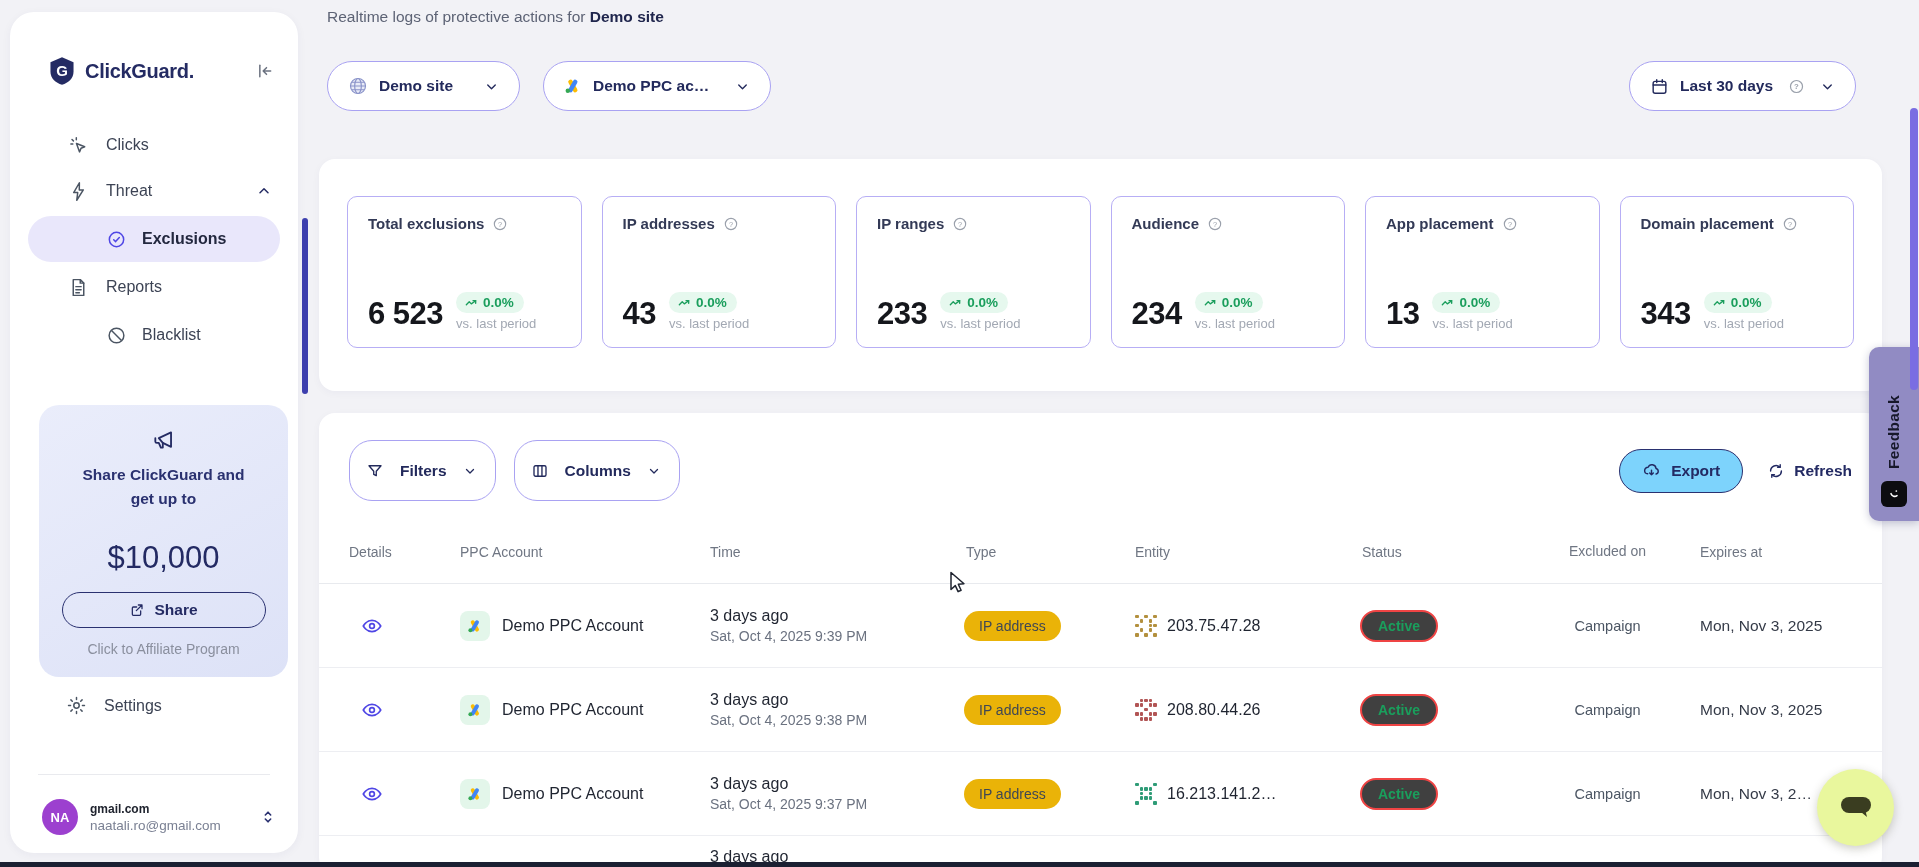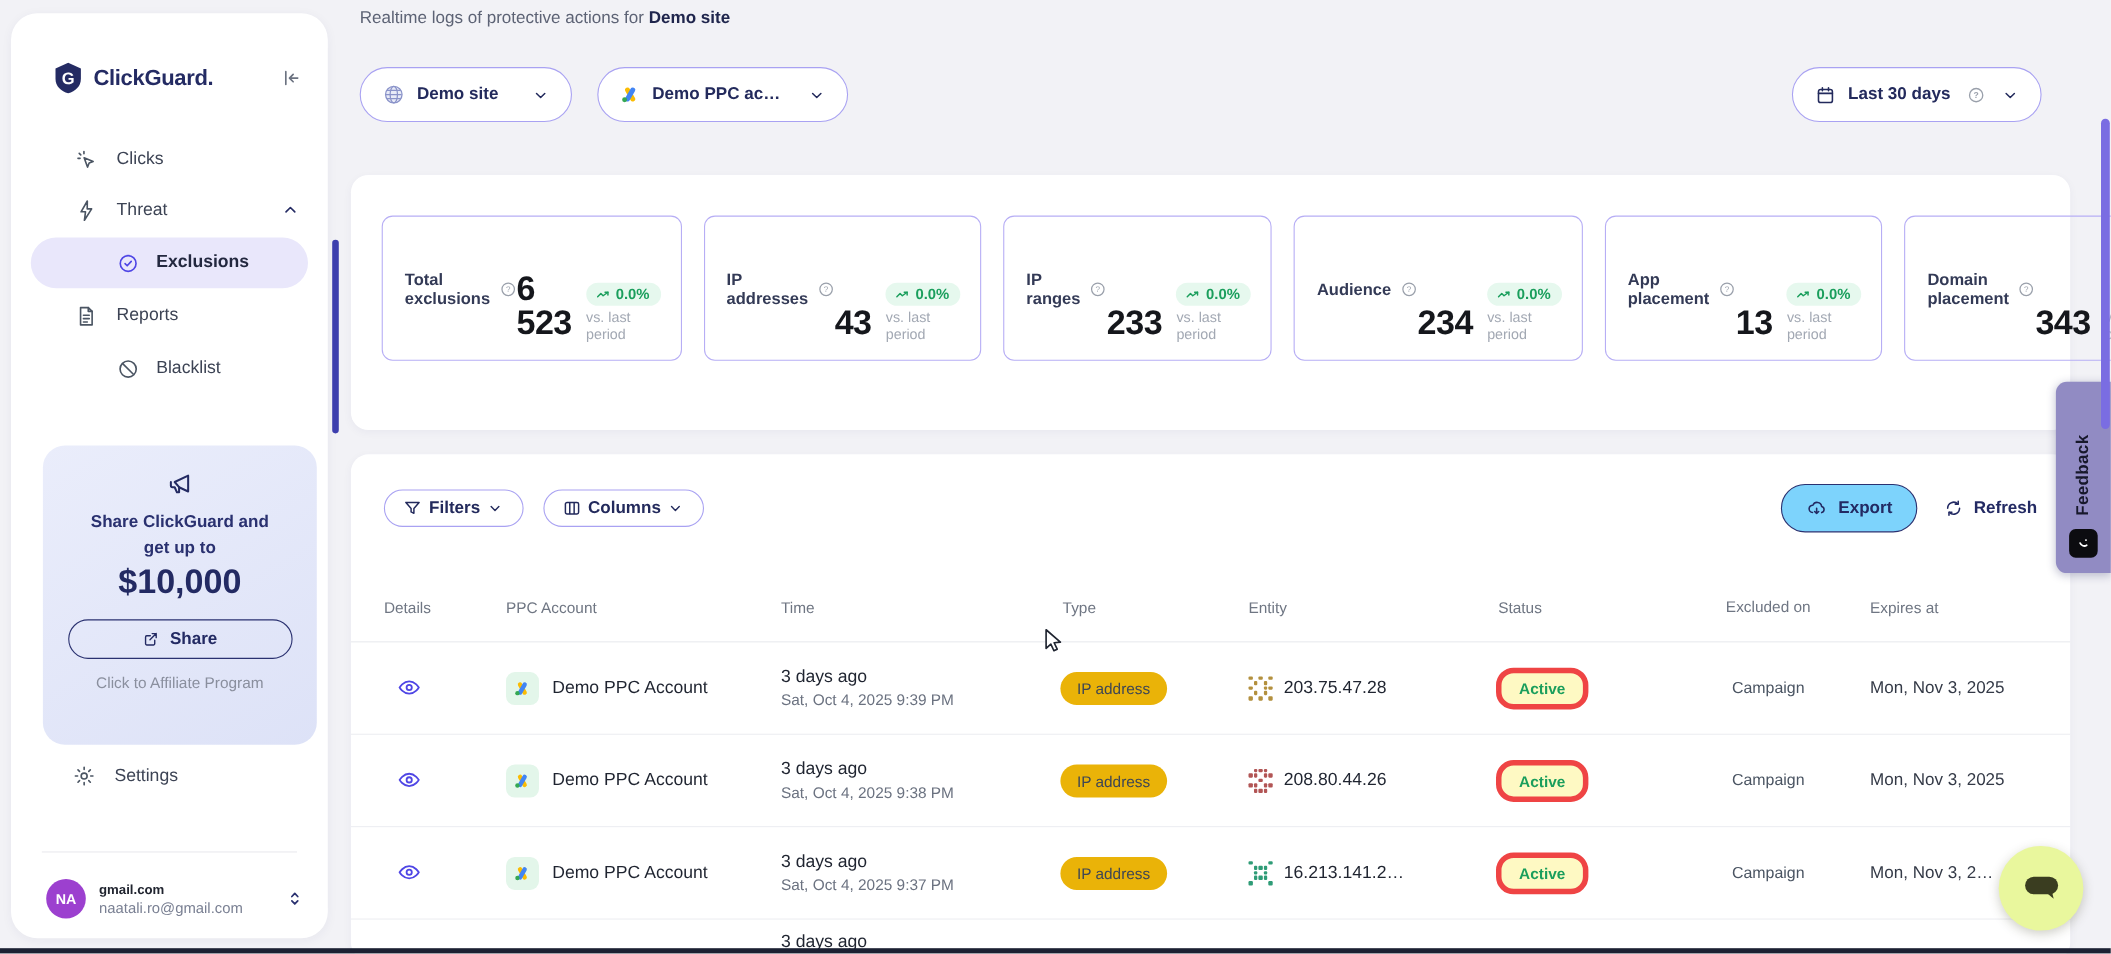--- a/index.html
+++ b/index.html
@@ -26,21 +26,21 @@
   .nav-item.active .nicon { color:#4f46e5; }
   .nav-chevron { margin-left:auto; margin-right:26px; color:#242b63; }
   .side-scroll { position:absolute; left:292px; top:206px; width:6px; height:176px;
                  background:#3d3fae; border-radius:3px; }
 
   .promo { position:absolute; left:29px; top:393px; width:249px; height:272px; border-radius:20px;
            background:linear-gradient(150deg,#eaedfb 0%,#dde2f7 100%);
            display:flex; flex-direction:column; align-items:center; text-align:center; padding-top:22px; }
   .promo .micon { color:#242b63; margin-bottom:10px; }
   .promo-line { font-size:15.5px; font-weight:600; color:#2a3170; line-height:1.55; }
-  .promo-amount { font-size:31px; font-weight:700; color:#232a63; margin-top:0; }
+  .promo-amount { font-size:31px; font-weight:400; color:#232a63; margin-top:29px; }
   .promo-share { margin-top:16px; width:204px; height:36px; border:1.5px solid #2a3170; border-radius:18px;
                  background:transparent; display:flex; align-items:center; justify-content:center; gap:9px;
                  font-size:15.5px; font-weight:600; color:#232a63; cursor:pointer; font-family:inherit; }
   .promo-footer { margin-top:13px; font-size:14px; color:#8a8f9e; }
 
   .settings-row { position:absolute; left:56px; top:683px; display:flex; align-items:center; gap:17px;
                   font-size:16px; color:#3c4354; font-weight:500; cursor:pointer; }
   .settings-row .nicon { color:#4b5563; }
   .side-divider { position:absolute; left:28px; right:28px; top:762px; height:1px; background:#e9eaee; }
   .account { position:absolute; left:32px; top:787px; right:22px; display:flex; align-items:center; cursor:pointer; }
@@ -61,36 +61,36 @@
   .site-pill { position:absolute; left:327px; top:61px; width:193px; justify-content:space-between; }
   .ppc-pill  { position:absolute; left:543px; top:61px; width:228px; justify-content:space-between; }
   .date-pill { position:absolute; left:1629px; top:61px; width:227px; justify-content:space-between; }
   .pill-left { display:flex; align-items:center; gap:11px; min-width:0; }
   .pill-left span { white-space:nowrap; overflow:hidden; text-overflow:ellipsis; }
 
   
   .panel { position:absolute; background:#fff; border-radius:16px; box-shadow:0 2px 8px rgba(30,35,90,.04); }
   .panel-stats { left:319px; top:159px; width:1563px; height:232px; display:flex; gap:20px;
                  padding:37px 28px 0 28px; }
-  .stat-card { flex:1 1 0; height:132px; border:1px solid #b7aef5; border-radius:10px; padding:18px 18px 16px 20px;
-               display:flex; flex-direction:row; }
+  .stat-card { flex:1 1 0; height:152px; border:1px solid #b7aef5; border-radius:10px; padding:18px 18px 16px 20px;
+               display:flex; flex-direction:column; }
   .stat-title-row { display:flex; align-items:center; gap:8px; }
   .stat-title { font-size:15px; font-weight:600; color:#333a56; }
   .stat-bottom { margin-top:auto; display:flex; align-items:flex-end; gap:13px; }
   .stat-value { font-size:31px; font-weight:700; color:#15171c; letter-spacing:-.5px; line-height:1; padding-bottom:2px; }
   .stat-delta-wrap { display:flex; flex-direction:column; gap:3px; }
   .delta-badge { display:inline-flex; align-items:center; gap:5px; background:var(--badge-green,#e6f8ee);
                  color:var(--status-green,#19a05d); border-radius:13px; padding:3px 10px 3px 8px;
                  font-size:13.5px; font-weight:700; width:max-content; }
   .stat-caption { font-size:13px; color:#a2a8b3; }
 
   
   .panel-table { left:319px; top:413px; width:1563px; height:460px; }
   .toolbar { position:absolute; left:30px; right:30px; top:27px; display:flex; align-items:center; }
-  .tool-pill { display:inline-flex; align-items:center; gap:6px; height:34px; padding:0 18px 0 16px;
+  .tool-pill { display:inline-flex; align-items:center; gap:16px; height:61px; padding:0 18px 0 16px;
                background:#fff; border:1px solid var(--pill-border,#a9a2f2); border-radius:23px;
                font-size:15.5px; font-weight:600; color:#232a5c; cursor:pointer; font-family:inherit; }
   .tool-pill + .tool-pill { margin-left:18px; }
   .export-btn { margin-left:auto; display:inline-flex; align-items:center; gap:10px; height:44px; padding:0 22px;
                 background:#7dd3fc; border:1.5px solid #2a3170; border-radius:23px; font-size:15.5px;
                 font-weight:600; color:#232a63; cursor:pointer; font-family:inherit; }
   .refresh-btn { margin-left:24px; display:inline-flex; align-items:center; gap:9px; background:none; border:none;
                  font-size:15.5px; font-weight:600; color:#232a63; cursor:pointer; font-family:inherit; }
 
   .table { position:absolute; left:0; right:0; top:107px; }
@@ -104,21 +104,21 @@
   .cell-account { display:flex; align-items:center; gap:12px; font-size:16px; color:#1f2430; }
   .gads-chip { width:30px; height:30px; border-radius:8px; background:#e3f6ea; display:flex;
                align-items:center; justify-content:center; flex:0 0 auto; }
   .cell-time .t1 { font-size:16px; color:#1f2430; }
   .cell-time .t2 { font-size:14px; color:#6b7280; margin-top:3px; }
   .type-pill { display:inline-block; background:#eab308; color:#3f4754; font-size:14px;
                border-radius:16px; padding:7px 15px; margin-left:12px; }
   .cell-entity { display:flex; align-items:center; gap:10px; font-size:16px; color:#1f2430; white-space:nowrap; }
   .identicon { display:grid; grid-template-columns:repeat(5,1fr); width:22px; height:22px; gap:1px; flex:0 0 auto; }
   .identicon i { display:block; border-radius:1px; }
-  .status-pill { display:inline-block; border:5px solid #ef4444; background:#fef9c3;
+  .status-pill { display:inline-block; border:2px solid #ef4444; background:#404040;
                  color:var(--status-green,#17934f); font-size:14px; font-weight:600;
                  border-radius:16px; padding:6px 16px; margin-left:13px; }
   .cell-excluded { text-align:center; font-size:14.5px; color:#4b5563; }
   .cell-expires { font-size:15.5px; color:#343a47; white-space:nowrap; }
 
   
   .feedback-tab { position:absolute; left:1869px; top:347px; width:50px; height:174px; background:#918bc3;
                   border-radius:10px 0 0 10px; display:flex; flex-direction:column; align-items:center;
                   justify-content:flex-end; padding-bottom:14px; cursor:pointer; box-shadow:0 2px 8px rgba(30,35,90,.25); }
   .feedback-label { writing-mode:vertical-rl; transform:rotate(180deg); font-size:15.5px; font-weight:600;

